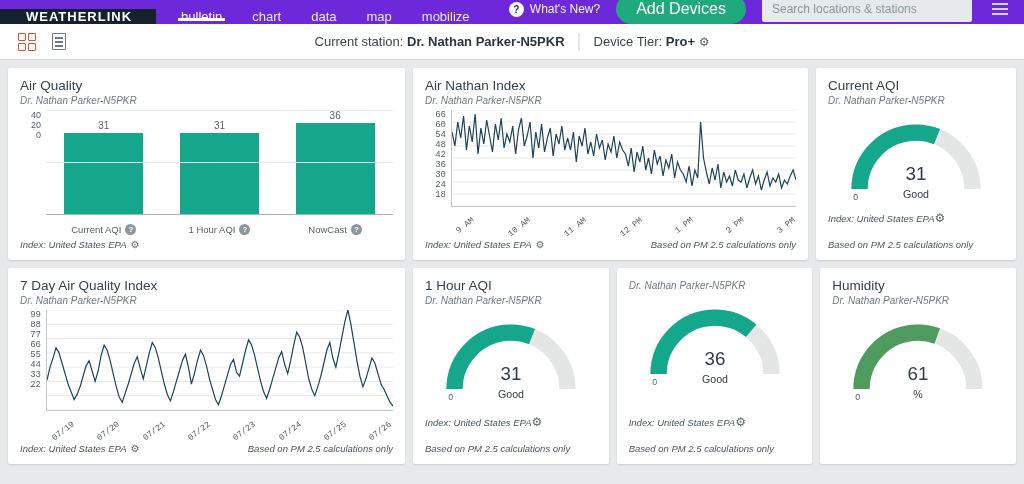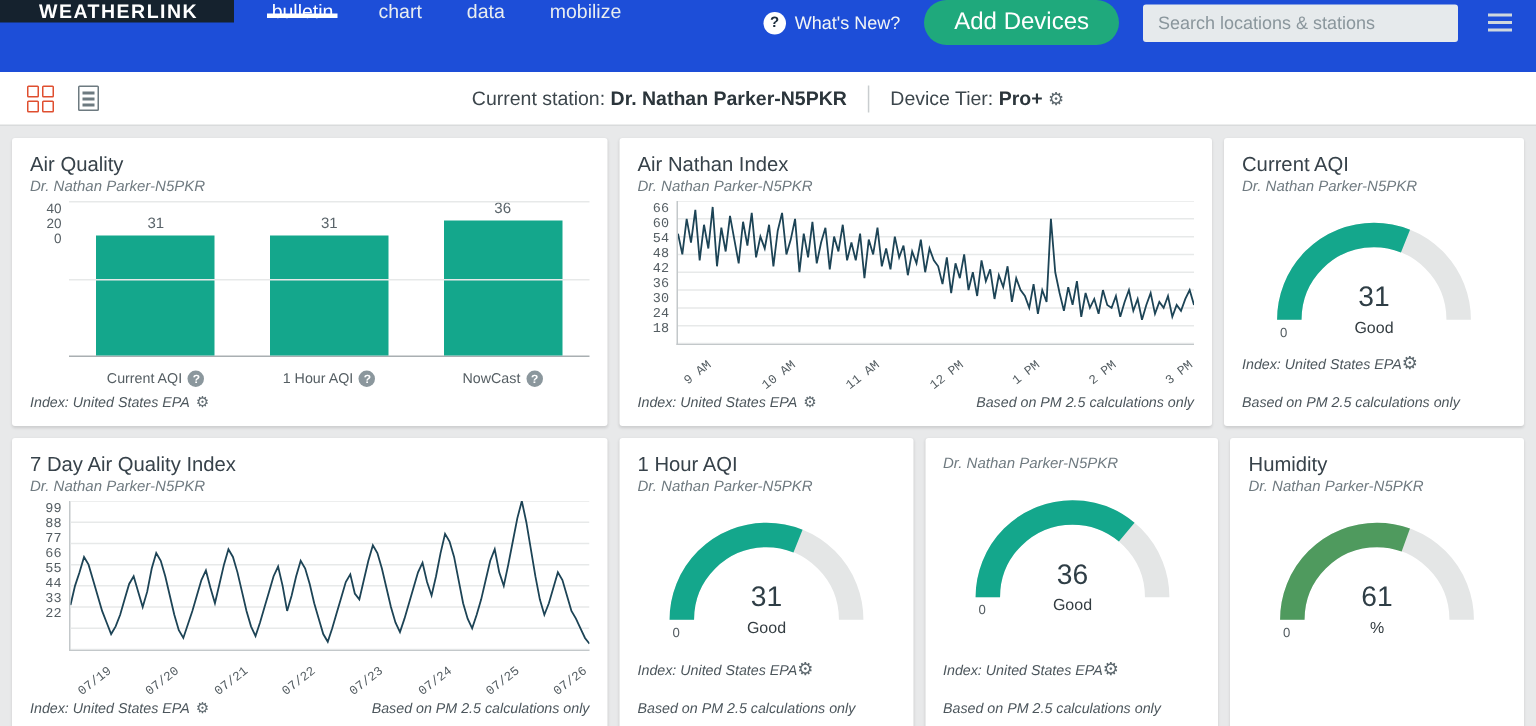--- a/index.html
+++ b/index.html
@@ -1,20 +1,20 @@
 <!DOCTYPE html>
 <html><head>
 <meta charset="utf-8">
 <style>
   * { box-sizing: border-box; margin: 0; padding: 0; }
   html,body { width:1024px; height:484px; overflow:hidden;
     font-family:"Liberation Sans", sans-serif; background:#e8e9ea; }
 
   
-  .header { height:48px; background:#1d4ed8; display:flex; align-items:flex-start; color:#fff; }
+  .header { height:24px; background:#6d28d9; display:flex; align-items:flex-end; color:#fff; }
   .logo-box { background:#15222e; display:flex; align-items:center; padding:0 24px 0 26px; }
   .logo { font-weight:bold; font-size:13px; letter-spacing:1px; color:#fff; }
   .nav { display:flex; align-items:stretch; margin-left:10px; }
   .nav-item { display:flex; align-items:center; padding:0 15px; font-size:13px; color:#e8edf0;
     position:relative; cursor:pointer; }
   .nav-item.active { color:#fff; }
   .nav-item.active::after { content:""; position:absolute; left:12px; right:12px; bottom:3px;
     height:3px; background:#fff; }
   .header-right { display:flex; align-items:center; margin-left:auto; gap:16px; padding-right:12px; }
   .whats-new { display:flex; align-items:center; gap:6px; font-size:12px; color:#f2f5f6; cursor:pointer; }
@@ -108,20 +108,21 @@
 <body>
 
 <div class="header">
   <div class="logo-box">
     <span class="logo">WEATHERLINK</span>
   </div>
   <div class="nav">
     <span class="nav-item active">bulletin</span>
     <span class="nav-item">chart</span>
     <span class="nav-item">data</span>
+    <span class="nav-item">map</span>
     <span class="nav-item">mobilize</span>
   </div>
   <div class="header-right">
     <span class="whats-new">
       <span class="q-circle">?</span>
       <span>What's New?</span>
     </span>
     <button class="add-devices">Add Devices</button>
     <input class="search-box" placeholder="Search locations &amp; stations" style="">
     <span class="menu-icon">

